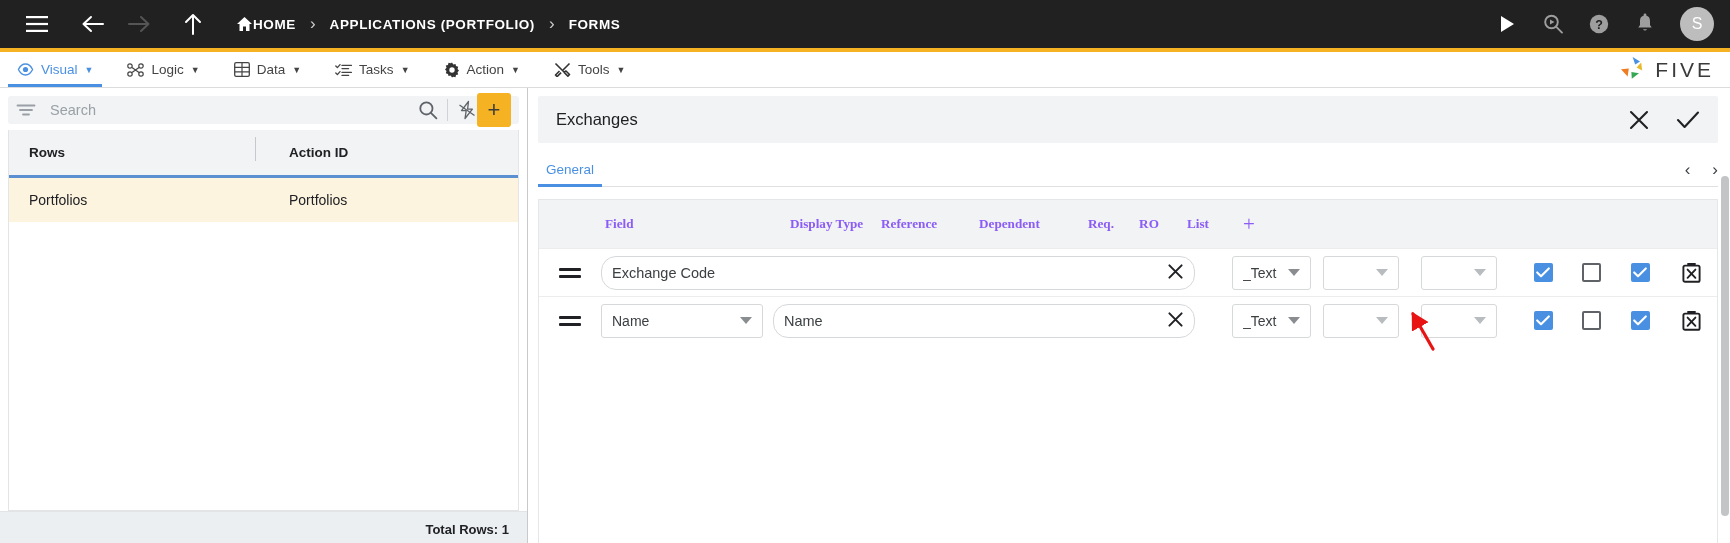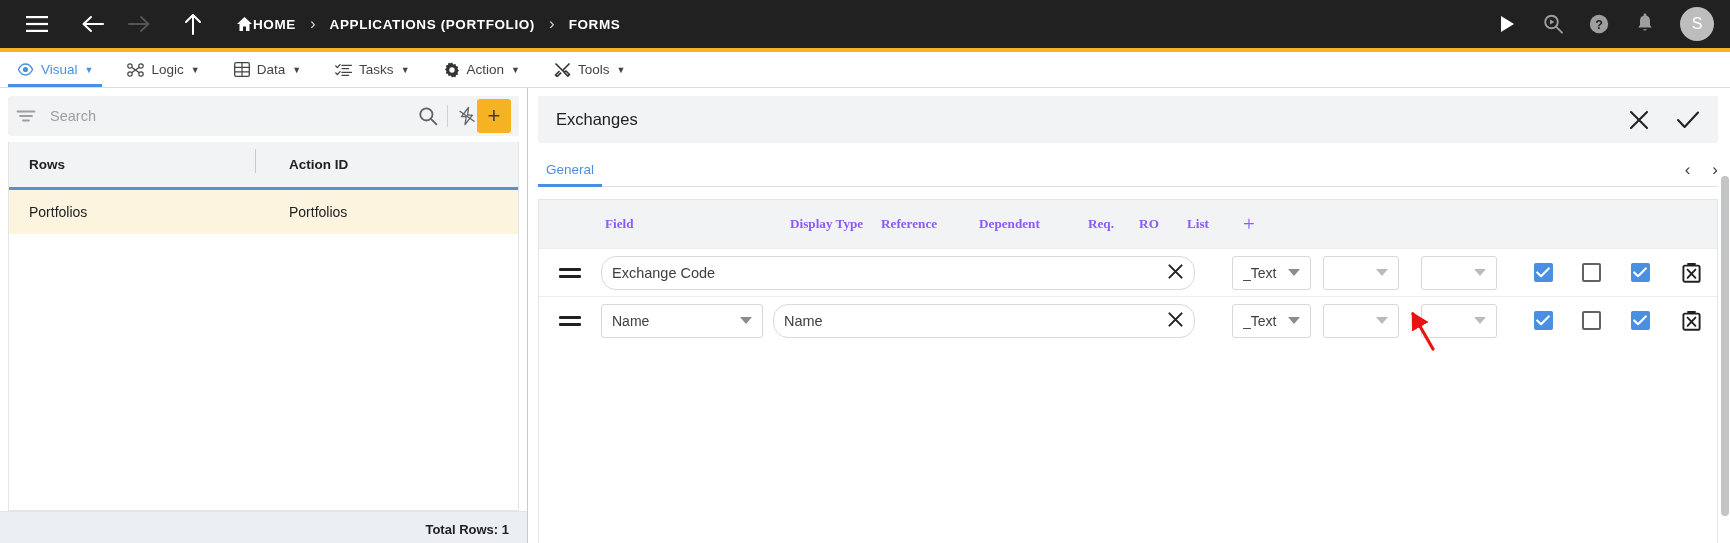--- a/index.html
+++ b/index.html
@@ -33,21 +33,21 @@
   .logo { margin-left:auto; display:flex; align-items:center; gap:7px; padding-right:16px; }
   .logo-txt { font-size:21px; letter-spacing:3px; color:#3b3b3b; }
 
   
   .body { display:flex; height:459px; }
   .left { width:528px; border-right:1px solid #c9c9c9; display:flex; flex-direction:column;
      background:#fff; position:relative; }
   .right { flex:1; background:#fff; position:relative; display:flex; flex-direction:column; }
 
   
-  .searchwrap { margin:8px 8px 6px 8px; height:40px; background:#f1f3f4; border-radius:3px;
+  .searchwrap { margin:8px 8px 6px 8px; height:28px; background:#f1f3f4; border-radius:3px;
      display:flex; align-items:center; padding:0 8px; }
   .searchwrap input { flex:1; border:none; background:transparent; outline:none;
      font-size:14.5px; color:#3c4043; padding-left:14px; font-family:"Liberation Sans",sans-serif;}
   .searchwrap input::placeholder { color:#9aa0a6; }
   .sdiv { width:1px; height:22px; background:#cfd3d6; margin:0 9px; }
   .plusbtn { width:34px; height:34px; background:#f5b324; border:none; border-radius:3px;
      color:#3d3d3d; font-size:22px; line-height:1; display:flex; align-items:center;
      justify-content:center; cursor:pointer; }
 
   
@@ -285,20 +285,33 @@
     <span style="display:flex;">
       <svg width="17" height="15" viewBox="0 0 17 15">
           <path d="M1.5 1.5 L10 10 M10 10 l2 -1 3.5 3.5 -1.6 1.6 L10.4 10.6 Z" stroke="#333" stroke-width="1.6" fill="none" stroke-linejoin="round"></path>
           <path d="M15.5 1.5 L8.8 8.2 M5.5 9 L1.5 13 l1.6 1.6 4-4" stroke="#333" stroke-width="1.6" fill="none" stroke-linejoin="round"></path>
         </svg>
     </span>
     <span>Tools</span>
     <span class="cr">▼</span>
   </div>
 
+  <div class="logo">
+    <span style="display:flex;">
+      <svg width="30" height="28" viewBox="0 0 30 28">
+        <path d="M14.6 1 L22 5.4 L17.2 8.6 Z" fill="#4a90e2"></path>
+        <path d="M23.2 6.6 L24.2 14.6 L18.6 11.4 Z" fill="#e8b82a"></path>
+        <path d="M21 17.2 L13.8 22.8 L13.4 16 Z" fill="#34a853"></path>
+        <path d="M9.6 20.4 L3 13.2 L10.8 12.6 Z" fill="#f07c22"></path>
+        <path d="M4.6 8.4 L12.4 5.8 L11.2 11.8 Z" fill="#4a90e2" opacity="0.0"></path>
+        <path d="M15.4 9.6 L12.2 14.8 L7.6 10.8 Z" fill="#e8b82a" opacity="0.0"></path>
+      </svg>
+    </span>
+    <span class="logo-txt">FIVE</span>
+  </div>
 </div>
 
 <div class="body">
 
   <div class="left">
 
     <div class="searchwrap">
       <span style="display:flex;">
         <svg width="20" height="14" viewBox="0 0 20 14">
             <path d="M1.5 2.5 H18.5 M4 7 H16 M7 11.5 H13" stroke="#9aa0a6" stroke-width="1.8" stroke-linecap="round"></path>

